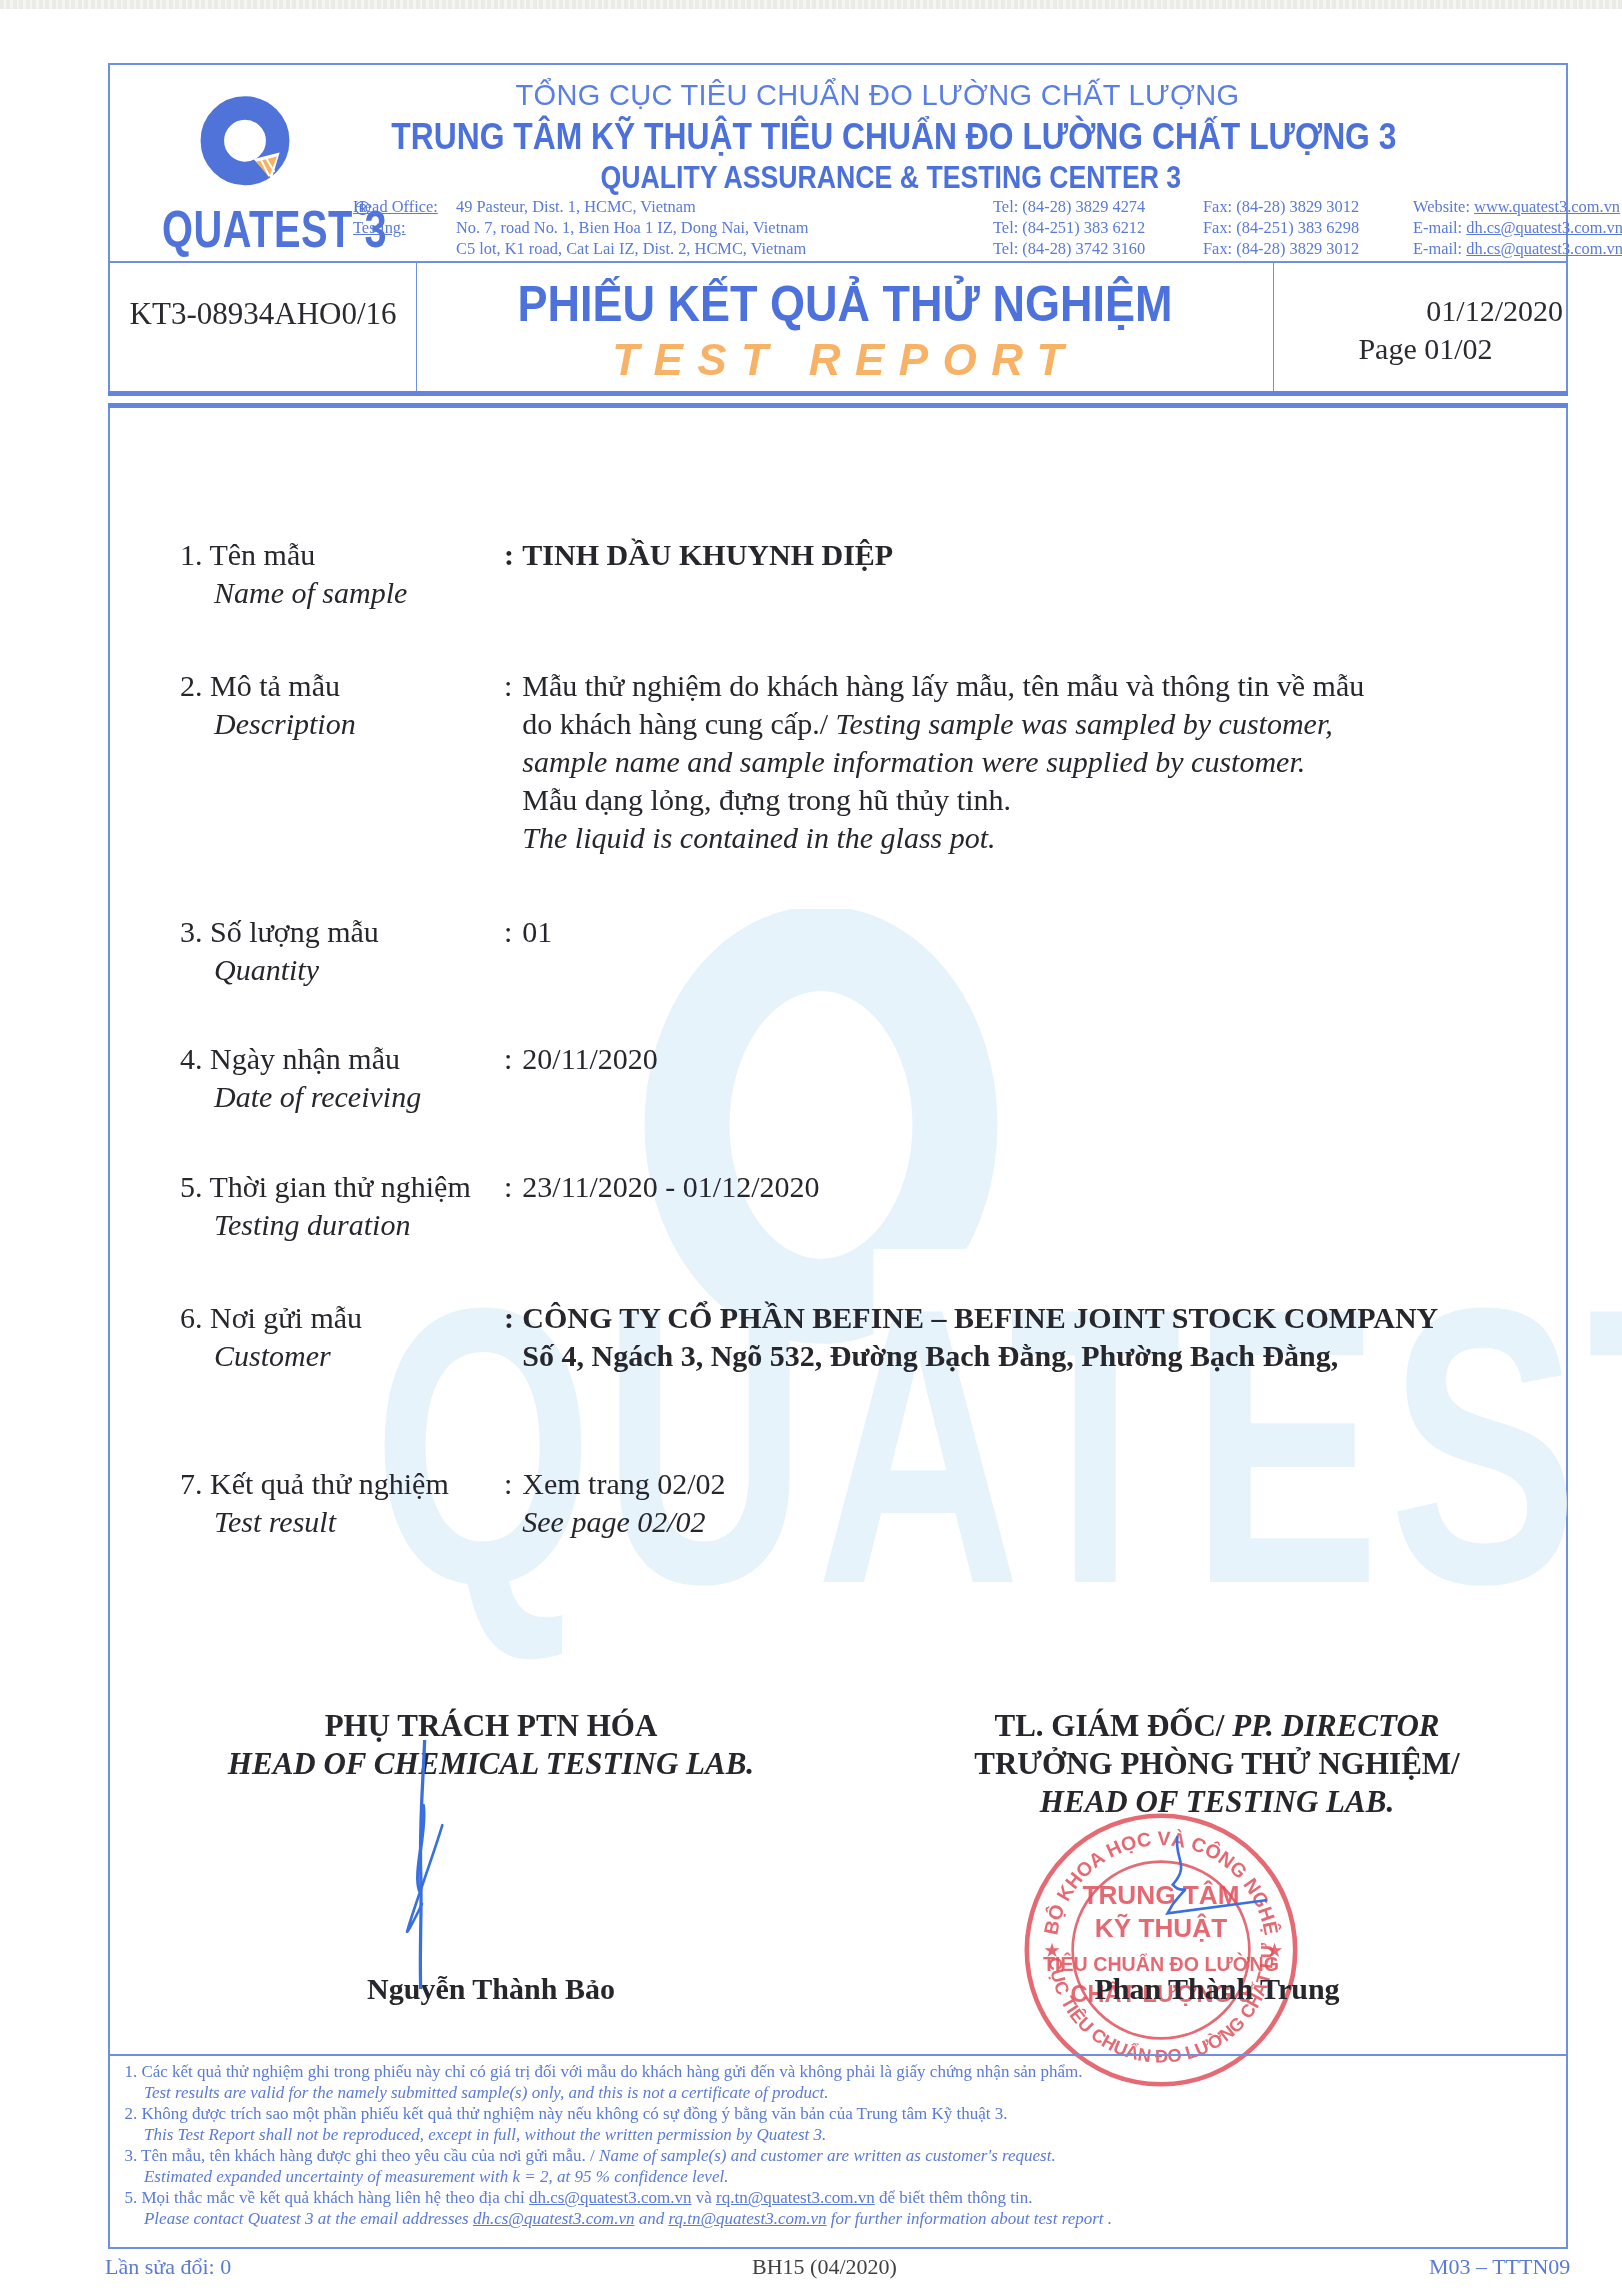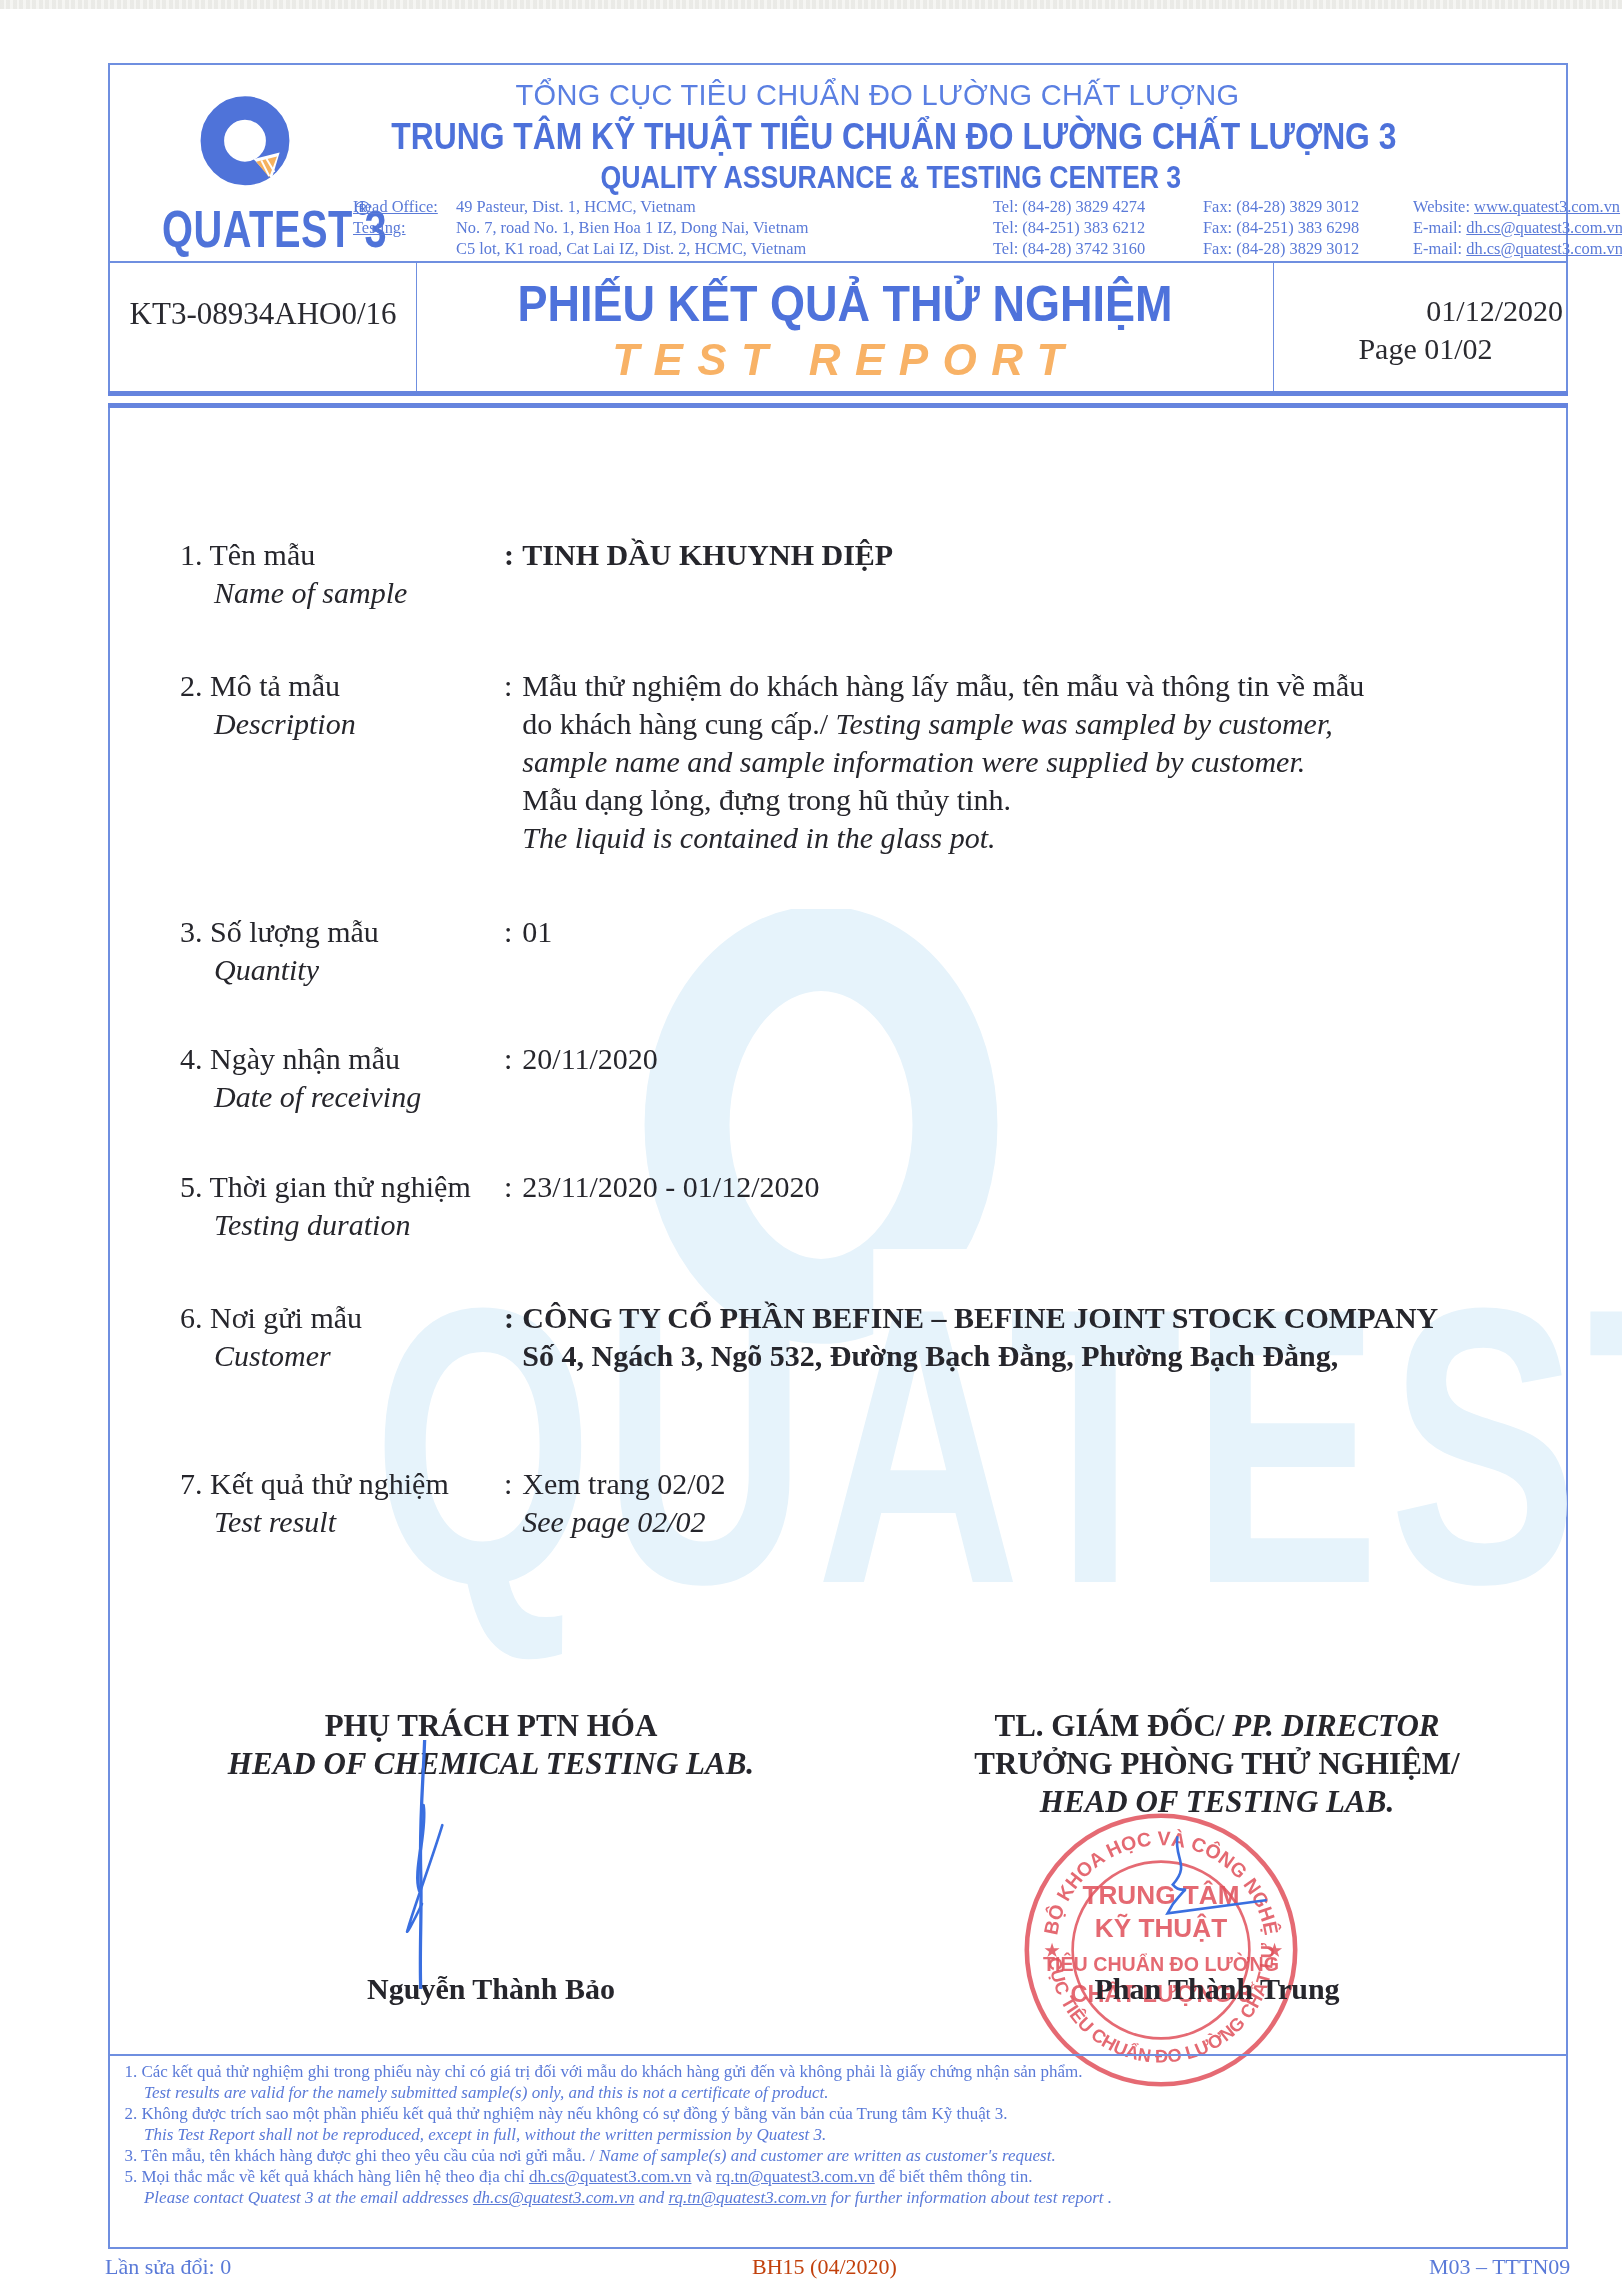--- a/index.html
+++ b/index.html
@@ -91,21 +91,21 @@
   .stamp { position: absolute; left: 1017px; top: 1806px; width: 288px; height: 288px; }
 
   
   .notes-box { position: absolute; left: 108px; top: 2054px; width: 1460px; height: 195px;
     border: 2px solid #6f8fe0; padding: 5.2px 0 0 14.4px; }
   .note { font-size: 17px; line-height: 21px; color: #5a7ad8; white-space: nowrap; }
   .note.en { font-style: italic; padding-left: 19.6px; }
   .note u { text-decoration: underline; }
 
   .rev { position: absolute; left: 105px; top: 2254px; font-size: 22px; color: #5a7ad8; }
-  .form-code { position: absolute; left: 752px; top: 2254px; font-size: 22px; color: #c2410c; }
+  .form-code { position: absolute; left: 752px; top: 2254px; font-size: 22px; color: #404040; }
   .form-id { position: absolute; left: 1429px; top: 2254px; font-size: 22px; color: #5a7ad8; }
 </style>
 </head>
 <body>
 
 <div class="scan-edge"></div>
 
 <div class="header-box">
   <div class="logo">
     <svg class="logo-ring" viewBox="0 0 150 150">
@@ -272,20 +272,21 @@
   <path d="M245 48 C240 80, 265 90, 238 120 C255 140, 270 110, 238 150 L230 164 L380 144" fill="none" stroke="#3a6fe0" stroke-width="4" stroke-linecap="round"></path>
 </svg>
 <div class="sig-name" style="position:absolute; left:903px; width:628px; top:1972px; text-align:center; color:#26262c;">Phan Thành Trung</div>
 
 <div class="notes-box">
   <div class="note">1. Các kết quả thử nghiệm ghi trong phiếu này chỉ có giá trị đối với mẫu do khách hàng gửi đến và không phải là giấy chứng nhận sản phẩm.</div>
   <div class="note en">Test results are valid for the namely submitted sample(s) only, and this is not a certificate of product.</div>
   <div class="note">2. Không được trích sao một phần phiếu kết quả thử nghiệm này nếu không có sự đồng ý bằng văn bản của Trung tâm Kỹ thuật 3.</div>
   <div class="note en">This Test Report shall not be reproduced, except in full, without the written permission by Quatest 3.</div>
   <div class="note"><span>3. Tên mẫu, tên khách hàng được ghi theo yêu cầu của nơi gửi mẫu. / </span><i>Name of sample(s) and customer are written as customer's request.</i></div>
+  <div class="note en">Estimated expanded uncertainty of measurement with k = 2, at 95 % confidence level.</div>
   <div class="note"><span>5. Mọi thắc mắc về kết quả khách hàng liên hệ theo địa chỉ </span><u>dh.cs@quatest3.com.vn</u><span> và </span><u>rq.tn@quatest3.com.vn</u><span> để biết thêm thông tin.</span></div>
   <div class="note en"><span>Please contact Quatest 3 at the email addresses </span><u>dh.cs@quatest3.com.vn</u><span> and </span><u>rq.tn@quatest3.com.vn</u><span>  for further information about test report .</span></div>
 </div>
 
 <div class="rev">Lần sửa đổi: 0</div>
 <div class="form-code">BH15 (04/2020)</div>
 <div class="form-id">M03 – TTTN09</div>
 
 
 </body></html>

